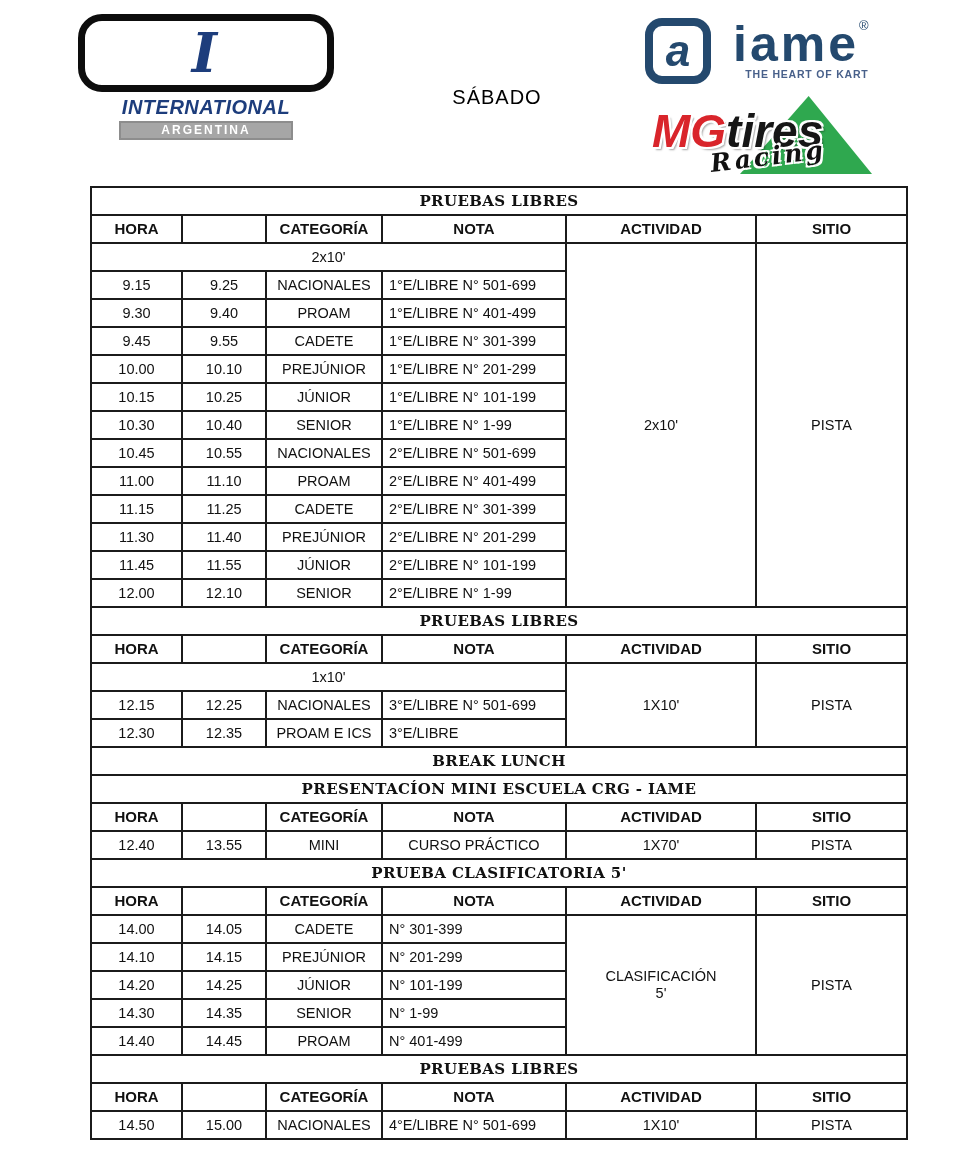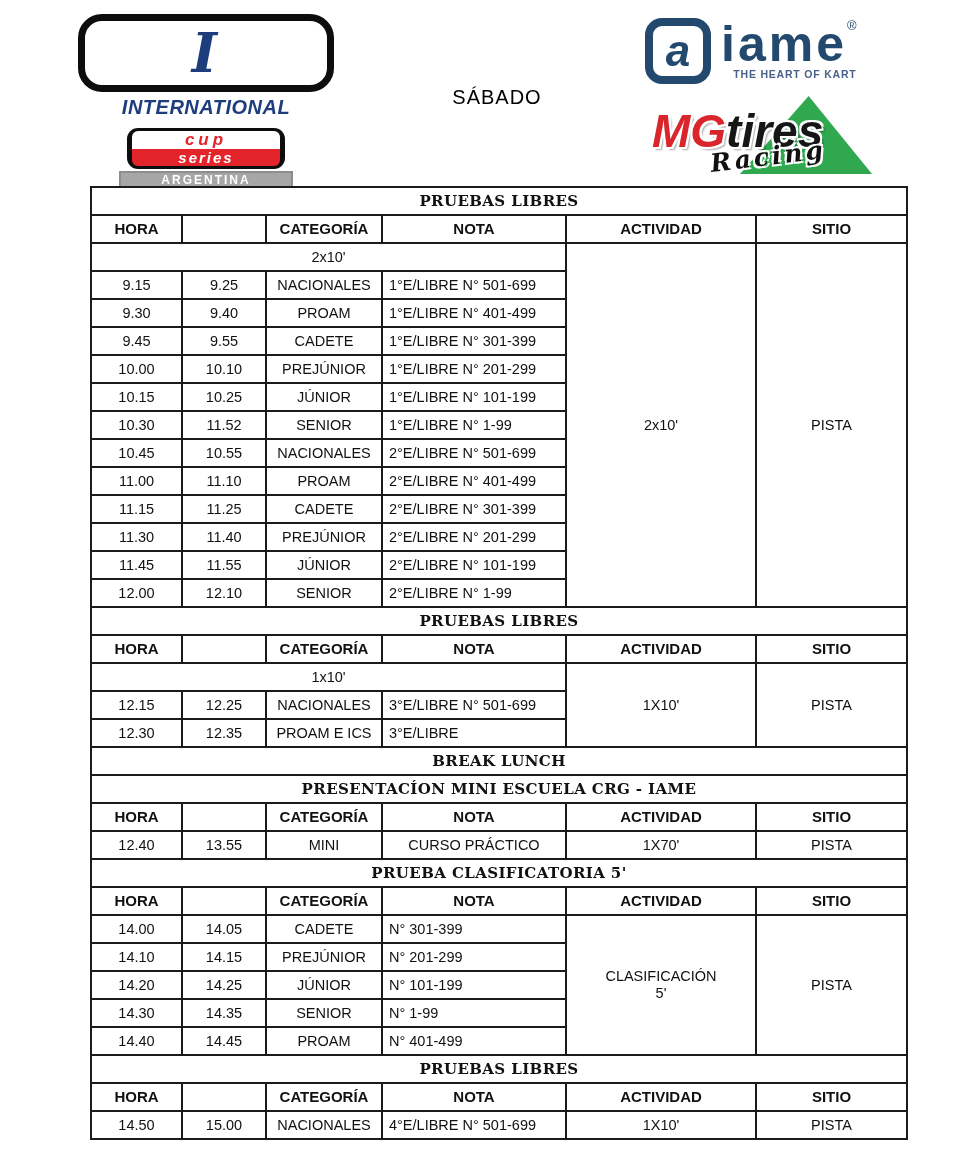--- a/index.html
+++ b/index.html
@@ -25,21 +25,21 @@
   .argentina  { margin:2px auto 0; width:174px; background:#a6a6a6; border:2px solid #8d8d8d; color:#fff;
                 font-weight:bold; font-size:12px; letter-spacing:2px; text-align:center; line-height:15px; }
 
   .day-title { position:absolute; top:86px; left:0; width:100%; text-align:center;
                text-indent:34px; font-size:20px; letter-spacing:1px; color:#000; }
 
   .iame { position:absolute; left:645px; top:18px; display:flex; align-items:flex-start; gap:10px; }
   .iame-mark { width:66px; height:66px; border:8px solid #24496e; border-radius:17px; background:#fff;
                color:#24496e; display:flex; align-items:center; justify-content:center;
                font-size:44px; font-weight:bold; font-style:italic; line-height:1; }
-  .iame-word { color:#24496e; font-size:50px; font-weight:bold; letter-spacing:3px; line-height:52px; }
+  .iame-word { color:#24496e; font-size:50px; font-weight:bold; letter-spacing:3px; line-height:52px;margin-left:12px; }
   .iame-reg  { color:#24496e; font-size:13px; vertical-align:top; }
   .iame-tag  { color:#48608a; font-size:10.5px; font-weight:bold; letter-spacing:0.8px;
                text-align:right; margin-top:-2px; }
 
   .mg { position:absolute; left:652px; top:96px; width:236px; height:82px; }
   .mg-triangle { position:absolute; left:88px; top:0; width:132px; height:78px; background:#2fa84f;
                  clip-path:polygon(52% 0, 100% 100%, 0 100%);
                  filter:drop-shadow(0 0 2px #ffffff); }
   .mg-text { position:absolute; left:0; top:12px; font-style:italic; font-weight:bold; font-size:46px;
              line-height:46px; white-space:nowrap;
@@ -64,26 +64,20 @@
 </head>
 <body>
 
 <div class="page-header">
 
   <div class="ics-stack">
     <div class="ics-box">
       <span class="ics-i">I</span>
     </div>
     <div class="ics-international">INTERNATIONAL</div>
-    <div class="cup-series">
-      <div class="cup-inner">
-        <div class="cup-text">cup</div>
-      </div>
-      <div class="series-band">series</div>
-    </div>
     <div class="argentina">ARGENTINA</div>
   </div>
 
   <div class="day-title">SÁBADO</div>
 
   <div class="iame">
     <div class="iame-mark">a</div>
     <div>
       <span class="iame-word">iame</span><sup class="iame-reg">®</sup>
       <div class="iame-tag">THE HEART OF KART</div>
@@ -152,21 +146,21 @@
         <td class="note">1°E/LIBRE N° 201-299</td>
       </tr>
   <tr>
         <td>10.15</td>
         <td>10.25</td>
         <td>JÚNIOR</td>
         <td class="note">1°E/LIBRE N° 101-199</td>
       </tr>
   <tr>
         <td>10.30</td>
-        <td>11.52</td>
+        <td>10.40</td>
         <td>SENIOR</td>
         <td class="note">1°E/LIBRE N° 1-99</td>
       </tr>
   <tr>
         <td>10.45</td>
         <td>10.55</td>
         <td>NACIONALES</td>
         <td class="note">2°E/LIBRE N° 501-699</td>
       </tr>
   <tr>

